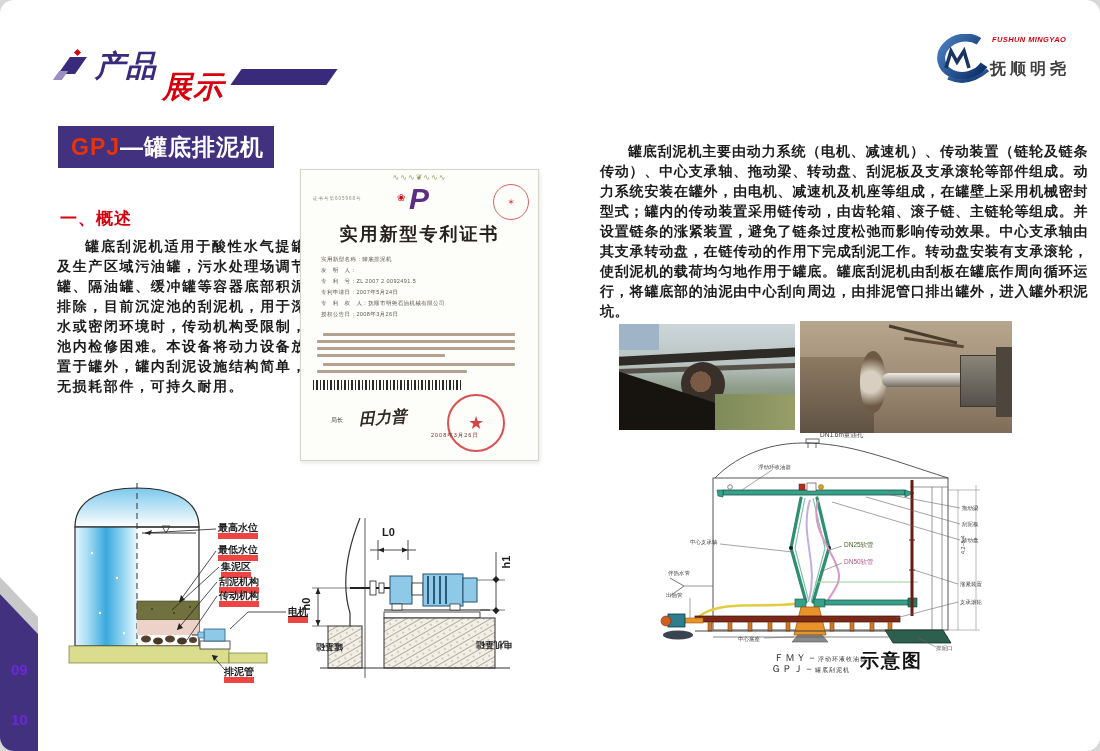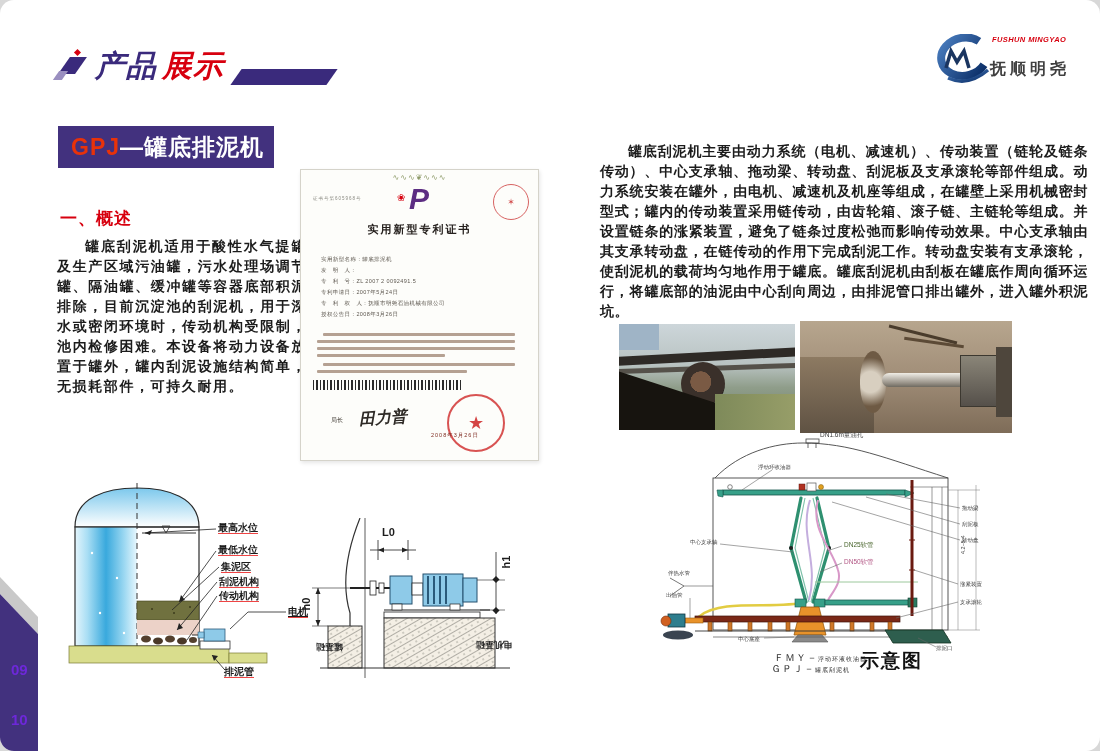--- a/index.html
+++ b/index.html
@@ -3,55 +3,55 @@
 <meta charset="utf-8">
 <style>
   * { margin:0; padding:0; box-sizing:border-box; }
   html,body { width:1100px; height:751px; background:#d8d8d8; font-family:"Liberation Sans",sans-serif; }
   .page { position:absolute; inset:0; background:#ffffff; border-radius:14px; overflow:hidden; }
   .abs { position:absolute; }
 
   
   .pd-text { font-style:italic; font-weight:900; font-size:30px; letter-spacing:1px; }
   .pd-part1 { color:#3a2a7c; }
-  .pd-part2 { color:#d7000f; }
+  .pd-part2 { color:#d7000f;margin-top:21px; }
   .pd-bar { background:#3a2a7c; transform:skewX(-35deg); }
   .pd-mark { background:#3a2a7c; transform:skewX(-35deg); }
   .pd-mark2 { background:#9a8fc0; transform:skewX(-35deg); }
   .pd-spark { background:#d7000f; transform:rotate(45deg); }
   .co-en { color:#d7000f; font-style:italic; font-weight:800; font-size:7.5px; letter-spacing:.4px; }
   .co-cn { color:#3f3f3f; font-weight:700; font-size:16px; letter-spacing:4px; }
 
   
   .title-box { left:58px; top:126px; width:216px; height:42px; background:#42317e; line-height:42px; padding-left:13px; font-weight:700; font-size:23px; letter-spacing:1px; }
   .title-prefix { color:#e8320a; }
   .title-rest { color:#ffffff; }
   .sec-head { color:#d7000f; font-weight:800; font-size:17px; letter-spacing:1px; }
   .para { font-size:14px; font-weight:700; color:#1c1c1c; line-height:20px; text-align:justify; text-indent:2em; }
   .para-left { letter-spacing:1.6px; }
   .para-right { letter-spacing:.4px; }
 
   
   .cert { left:300px; top:169px; width:239px; height:292px; background:#fdfdfa; border:1px solid #d5d3ca; box-shadow:1px 2px 4px rgba(0,0,0,.10); }
   .cert-no { font-size:4.5px; color:#8a8a82; letter-spacing:1px; }
-  .cert-title { width:100%; text-align:center; font-size:11px; font-weight:800; color:#26211e; letter-spacing:2px; }
+  .cert-title { width:100%; text-align:center; font-size:18px; font-weight:800; color:#26211e; letter-spacing:2px; }
   .cert-field { font-size:5.5px; color:#5d574f; letter-spacing:.4px; line-height:11px; white-space:nowrap; }
   .cert-bar { background:#a8917f; height:2.5px; opacity:.85; border-radius:1px; }
   .cert-barcode { background:repeating-linear-gradient(90deg,#2a2a2a 0 1px,transparent 1px 3px,#2a2a2a 3px 5px,transparent 5px 7px); }
   .cert-seal { border:2px solid rgba(205,35,35,.78); border-radius:50%; color:rgba(205,35,35,.85); text-align:center; filter:blur(.3px); }
   .cert-seal-sm { border:1.5px solid rgba(205,60,60,.8); border-radius:50%; color:rgba(205,60,60,.9); text-align:center; }
   .cert-signer { font-size:6px; color:#4a443e; }
   .cert-sign { font-family:"DejaVu Serif",serif; font-style:italic; font-weight:700; font-size:16px; color:#2e2a26; transform:rotate(-4deg); }
   .cert-date { font-size:5.5px; color:#7e2a20; letter-spacing:1px; }
   .cert-garland { color:#8d9a68; font-size:8px; letter-spacing:1px; text-align:center; width:100%; }
   .cert-logo-p { font-size:30px; font-weight:900; font-style:italic; color:#5c2d82; }
   .cert-logo-f { color:#d7000f; font-size:10px; }
 
   
-  .tk-lbl { font-size:10px; font-weight:700; color:#1c1c1c; border-bottom:1px solid #ef4444; line-height:11px; white-space:nowrap; }
+  .tk-lbl { font-size:10px; font-weight:700; color:#1c1c1c; border-bottom:6px solid #ef4444; line-height:11px; white-space:nowrap; }
   .dim-lbl { font-size:11px; font-weight:700; color:#1c1c1c; }
   .rot180 { transform:rotate(180deg); font-size:9px; font-weight:700; color:#2a2a2a; white-space:nowrap; }
   .sch-lbl { font-size:5.5px; color:#3c3c3c; white-space:nowrap; line-height:6px; }
   .sch-lbl-g { color:#47632a; }
   .sch-lbl-p { color:#b25684; }
   .cap-pre { font-size:10px; color:#2e2e2e; letter-spacing:1px; }
   .cap-suf { font-size:6px; color:#2e2e2e; }
   .cap-title { font-size:19px; font-weight:800; color:#111; letter-spacing:2px; }
 
   

